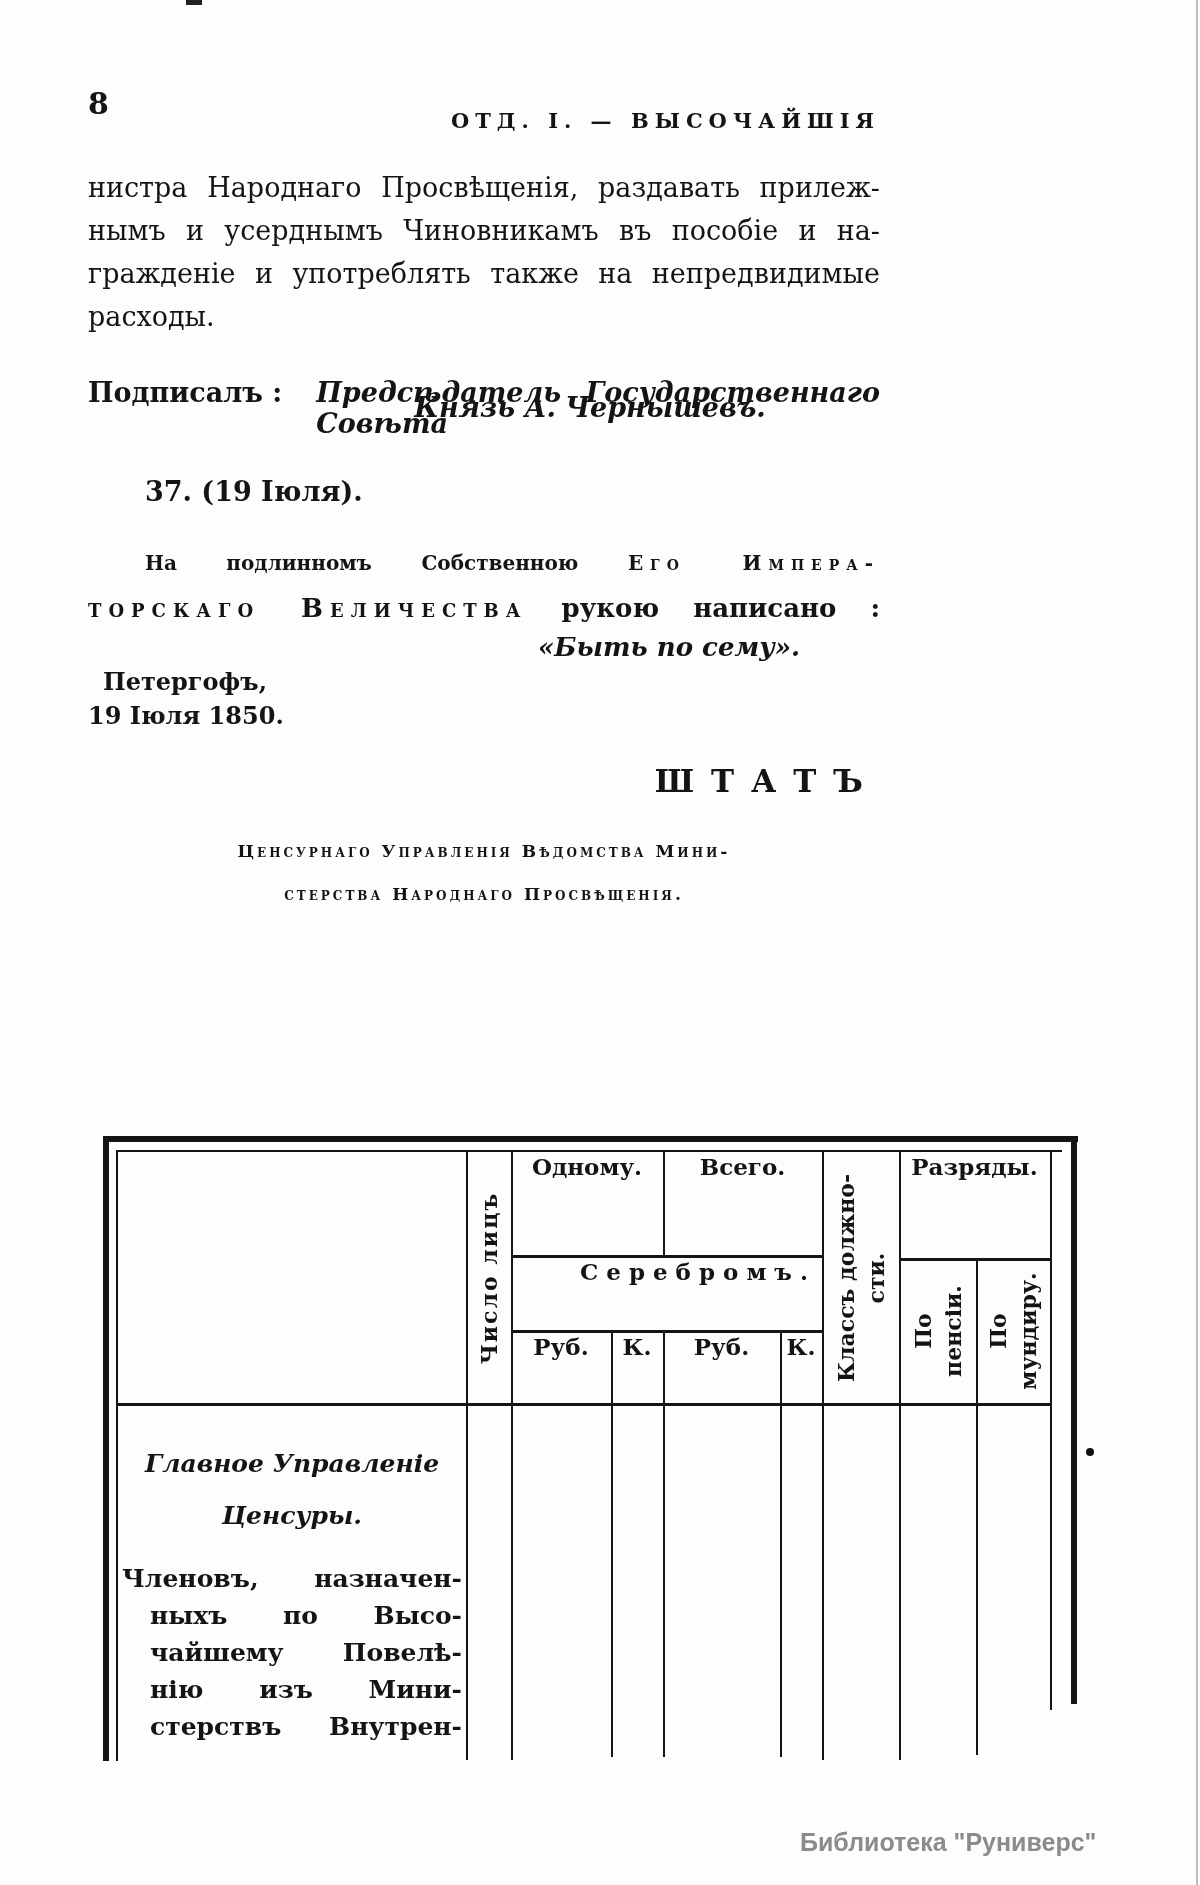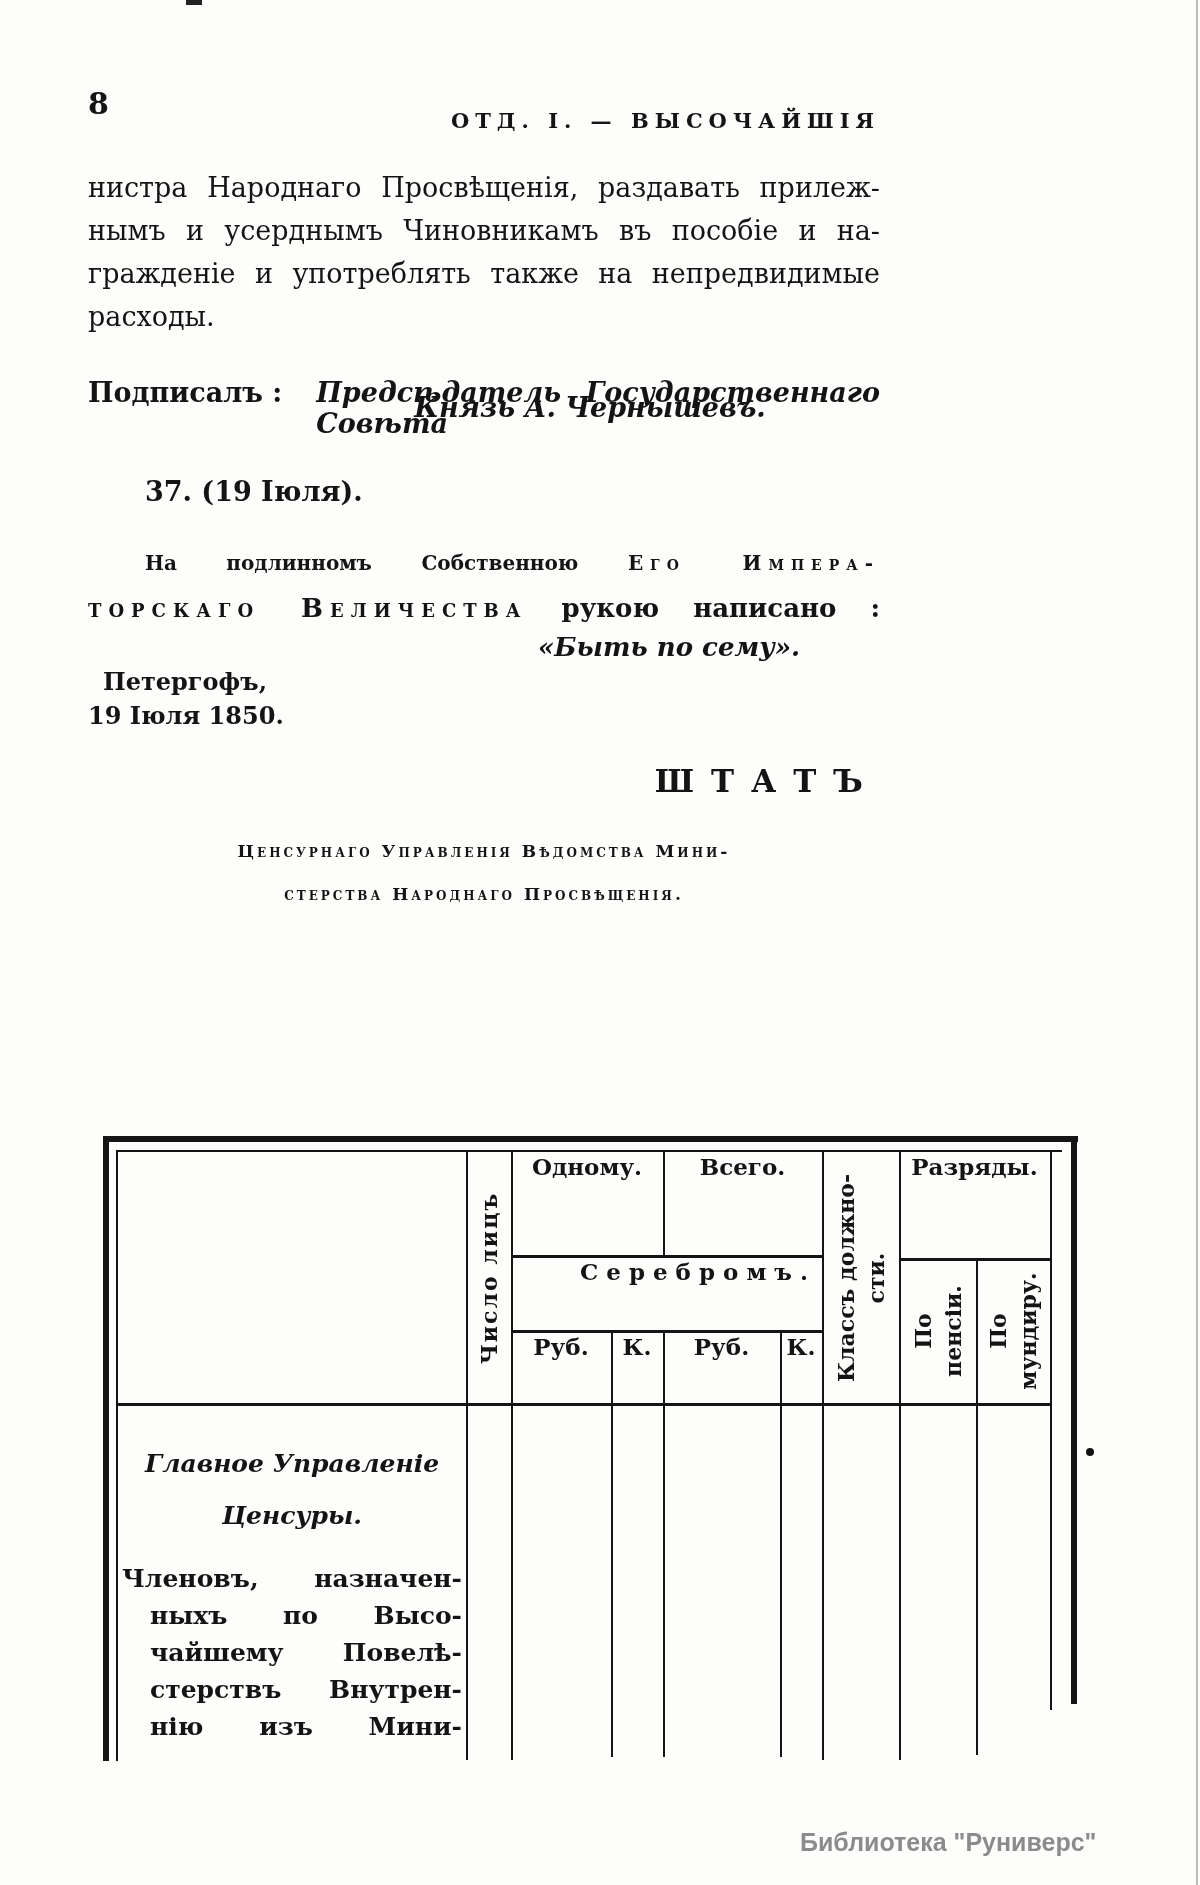--- a/index.html
+++ b/index.html
@@ -174,22 +174,22 @@
 
     <div class="tbl-names">
       <div class="grp">
         <div>Главное Управленіе</div>
         <div>Ценсуры.</div>
       </div>
       <div class="itemlines">
         <div class="ln">Членовъ, назначен-</div>
         <div class="ln ind">ныхъ по Высо-</div>
         <div class="ln ind">чайшему Повелѣ-</div>
+        <div class="ln ind">нію изъ Мини-</div>
         <div class="ln ind">стерствъ Внутрен-</div>
-        <div class="ln ind">нію изъ Мини-</div>
       </div>
     </div>
 
   </div>
 
   <div class="abs watermark">Библиотека "Руниверс"</div>
 
 </div>
 
 </body></html>

